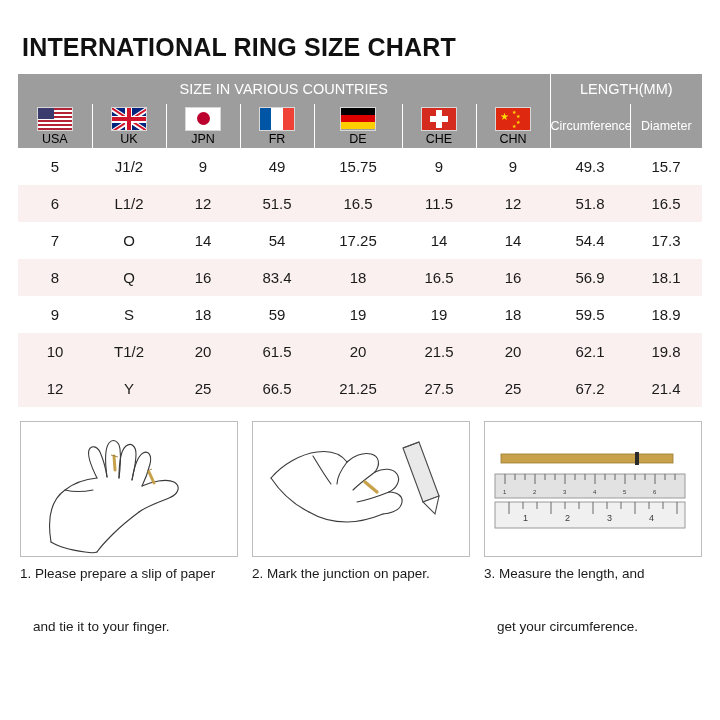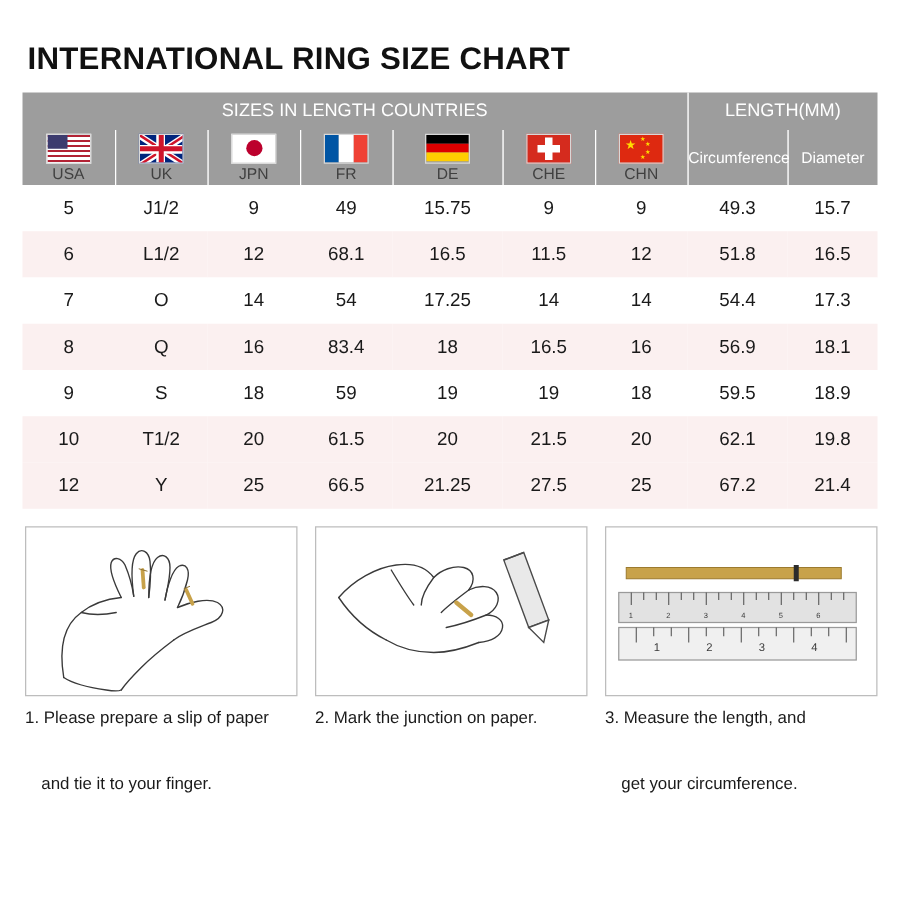--- a/index.html
+++ b/index.html
@@ -71,21 +71,21 @@
     width: 36px;
     height: 24px;
     border: 1px solid #d8d8d8;
     box-sizing: border-box;
     position: relative;
     overflow: hidden;
     display: block;
   }
   .country-label {
     font-size: 12.5px;
-    color: #404040;
+    color: #000000;
     line-height: 13px;
   }
   .len-label {
     font-size: 12.5px;
     color: #ffffff;
     line-height: 44px;
     display: block;
   }
 
   
@@ -209,21 +209,21 @@
         <col style="width:74px">
       <col style="width:74px">
         <col style="width:88px">
         <col style="width:74px">
       <col style="width:74px">
         <col style="width:80px">
         <col style="width:72px">
     </colgroup>
     <tbody>
       <tr class="hdr-band">
-        <td colspan="7">SIZES IN LENGTH COUNTRIES</td>
+        <td colspan="7">SIZE IN VARIOUS COUNTRIES</td>
         <td colspan="2">LENGTH(MM)</td>
       </tr>
 
       <tr class="flag-row">
         <td>
           <div class="flag-cell-inner">
             <span class="flag flag-usa">
               <span class="stripes"></span>
                 <span class="canton"></span>
             </span>
@@ -310,21 +310,21 @@
         <td>15.75</td>
         <td>9</td>
         <td>9</td>
         <td>49.3</td>
         <td>15.7</td>
       </tr>
       <tr class="data-row row-pink">
         <td>6</td>
         <td>L1/2</td>
         <td>12</td>
-        <td>68.1</td>
+        <td>51.5</td>
         <td>16.5</td>
         <td>11.5</td>
         <td>12</td>
         <td>51.8</td>
         <td>16.5</td>
       </tr>
       <tr class="data-row row-white">
         <td>7</td>
         <td>O</td>
         <td>14</td>

